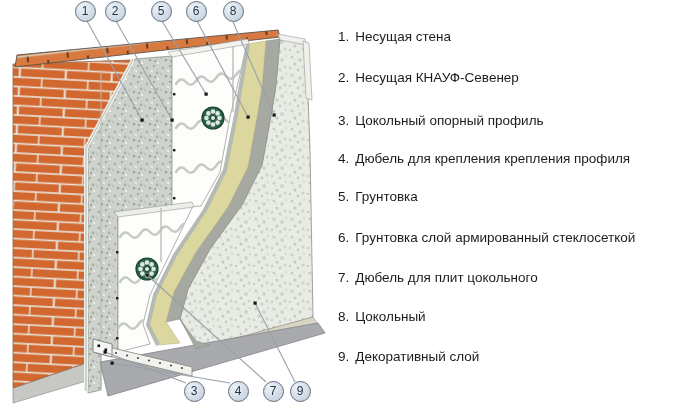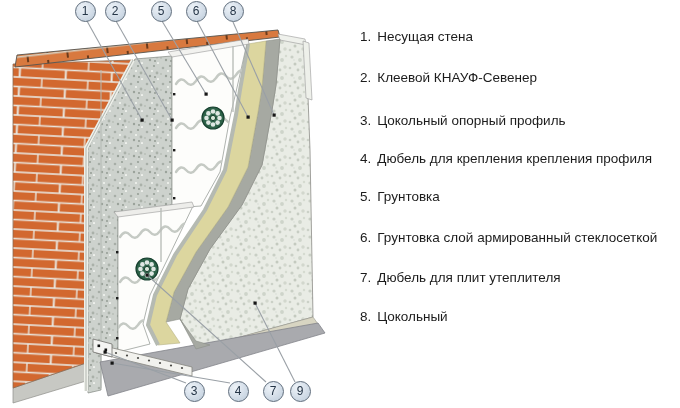--- a/index.html
+++ b/index.html
@@ -7,21 +7,21 @@
          font-family:"Liberation Sans",sans-serif;}
   #drawing{position:absolute;left:0;top:0;}
   
   .co{position:absolute;width:21px;height:21px;border-radius:50%;
       border:1.5px solid #5f6d7c;box-sizing:border-box;
       background:radial-gradient(circle at 35% 30%,#eef3f8 0%,#d3dde8 55%,#bccbd9 100%);
       display:flex;align-items:center;justify-content:center;
       font-size:12px;color:#253547;line-height:1;}
   
   #legend{position:absolute;left:338px;top:0;width:340px;height:408px;}
-  .li{position:absolute;left:0;white-space:nowrap;font-size:13.5px;line-height:17px;color:#1c1c1c;margin-left:22px;}
+  .li{position:absolute;left:0;white-space:nowrap;font-size:13.5px;line-height:17px;color:#1c1c1c;}
   .li .n{margin-right:6px;}
 </style>
 </head>
 <body>
 
 <div id="stage">
 
   <svg id="drawing" width="340" height="408" viewBox="0 0 340 408">
     <defs>
       <pattern id="pbrick" width="46" height="19" patternUnits="userSpaceOnUse" patternTransform="rotate(3)">
@@ -195,21 +195,22 @@
   <div class="co" style="left:150.5px;top:0.5px">5</div>
   <div class="co" style="left:185.5px;top:0.5px">6</div>
   <div class="co" style="left:222.5px;top:0.5px">8</div>
   <div class="co" style="left:183.5px;top:380.5px">3</div>
   <div class="co" style="left:227.5px;top:380.5px">4</div>
   <div class="co" style="left:262.5px;top:380.5px">7</div>
   <div class="co" style="left:289.5px;top:380.5px">9</div>
 
   <div id="legend">
     <div class="li" style="top:28px"><span class="n">1.</span><span>Несущая стена</span></div>
-    <div class="li" style="top:69px"><span class="n">2.</span><span>Клеевой КНАУФ-Севенер</span></div>
+    <div class="li" style="top:69px"><span class="n">2.</span><span>Несущая КНАУФ-Севенер</span></div>
     <div class="li" style="top:112px"><span class="n">3.</span><span>Цокольный опорный профиль</span></div>
     <div class="li" style="top:150px"><span class="n">4.</span><span>Дюбель для крепления крепления профиля</span></div>
     <div class="li" style="top:188px"><span class="n">5.</span><span>Грунтовка</span></div>
     <div class="li" style="top:229px"><span class="n">6.</span><span>Грунтовка слой армированный стеклосеткой</span></div>
-    <div class="li" style="top:269px"><span class="n">7.</span><span>Дюбель для плит утеплителя</span></div>
+    <div class="li" style="top:269px"><span class="n">7.</span><span>Дюбель для плит цокольного</span></div>
     <div class="li" style="top:308px"><span class="n">8.</span><span>Цокольный</span></div>
+    <div class="li" style="top:348px"><span class="n">9.</span><span>Декоративный слой</span></div>
   </div>
 </div>
 
 </body></html>

